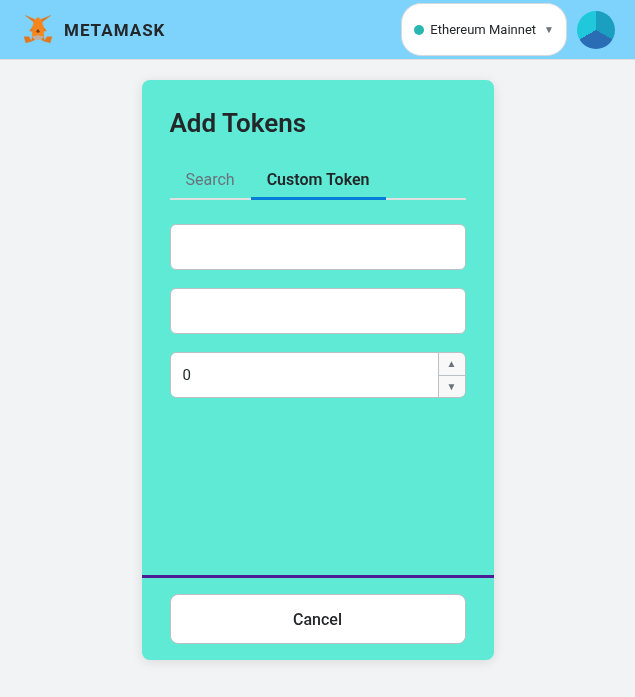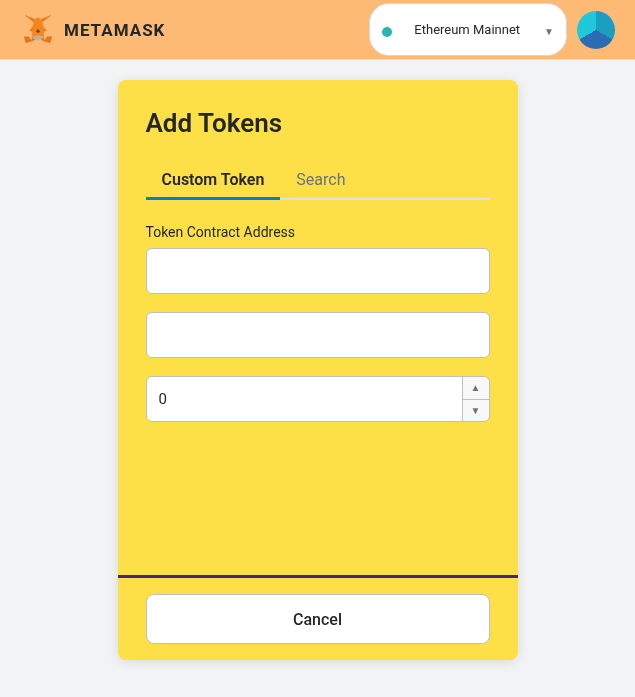--- a/index.html
+++ b/index.html
@@ -16,21 +16,21 @@
       overflow: hidden;
       position: relative;
     }
 
     
     .header {
       display: flex;
       align-items: center;
       justify-content: space-between;
       padding: 10px 20px;
-      background: #fdba74;
+      background: #7dd3fc;
       border-bottom: 1px solid #e0e0e0;
       height: 60px;
     }
 
     .header-left {
       display: flex;
       align-items: center;
       gap: 8px;
     }
 
@@ -47,22 +47,22 @@
     }
 
     .header-right {
       display: flex;
       align-items: center;
       gap: 10px;
     }
 
     .network-selector {
       display: flex;
-      align-items: flex-end;
-      gap: 22px;
+      align-items: center;
+      gap: 6px;
       border: 1px solid #d6d9dc;
       border-radius: 20px;
       padding: 18px 12px;
       cursor: pointer;
       background: #fff;
     }
 
     .network-dot {
       width: 10px;
       height: 10px;
@@ -92,23 +92,23 @@
     
     .main-bg {
       background: #f2f3f4;
       display: flex;
       justify-content: center;
       padding-top: 20px;
       height: calc(697px - 60px);
     }
 
     .card {
-      background: #fde047;
+      background: #5eead4;
       border-radius: 8px;
-      width: 400px;
+      width: 352px;
       height: 580px;
       box-shadow: 0 2px 12px rgba(0,0,0,0.1);
       display: flex;
       flex-direction: column;
       overflow: hidden;
     }
 
     .card-body {
       padding: 28px 28px 20px 28px;
       flex: 1;
@@ -278,26 +278,25 @@
   </div>
 </div>
 
 <div class="main-bg">
   <div class="card">
     <div class="card-body">
 
       <h1 class="page-title">Add Tokens</h1>
 
       <div class="tabs">
+        <button class="tab">Search</button>
         <button class="tab active">Custom Token</button>
-        <button class="tab">Search</button>
       </div>
 
       <div class="field-group">
-        <label class="field-label">Token Contract Address</label>
         <input class="field-input" type="text" value="" placeholder="" style="">
       </div>
 
       <div class="field-group">
         <input class="field-input" type="text" value="" placeholder="" style="">
       </div>
 
       <div class="field-group">
         <div class="decimals-wrapper">
           <input class="decimals-input" type="number" value="0" style="">

